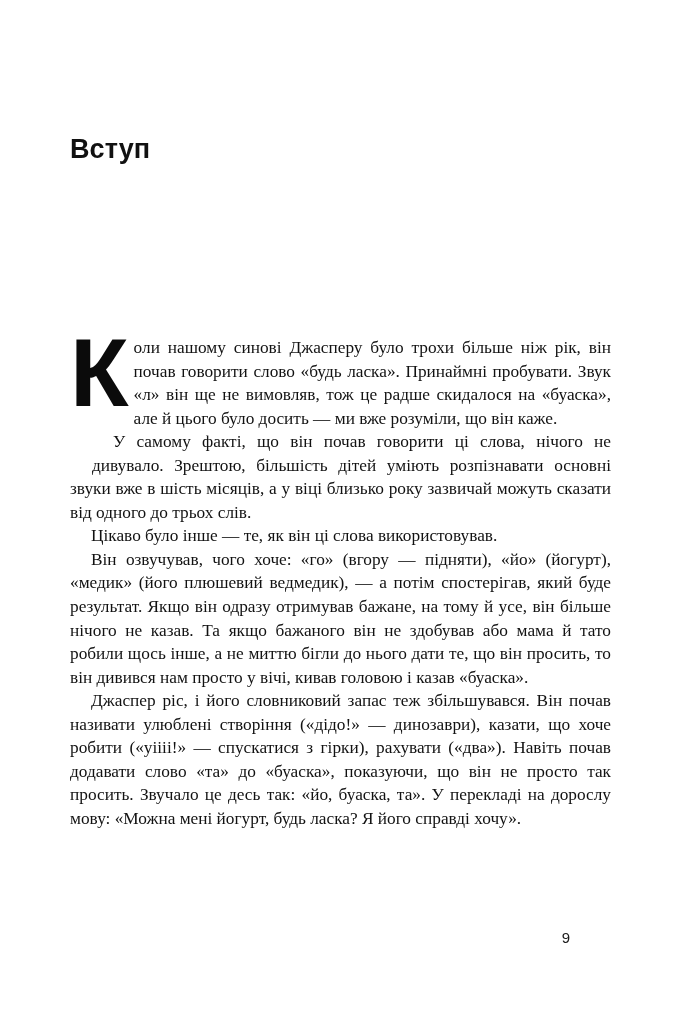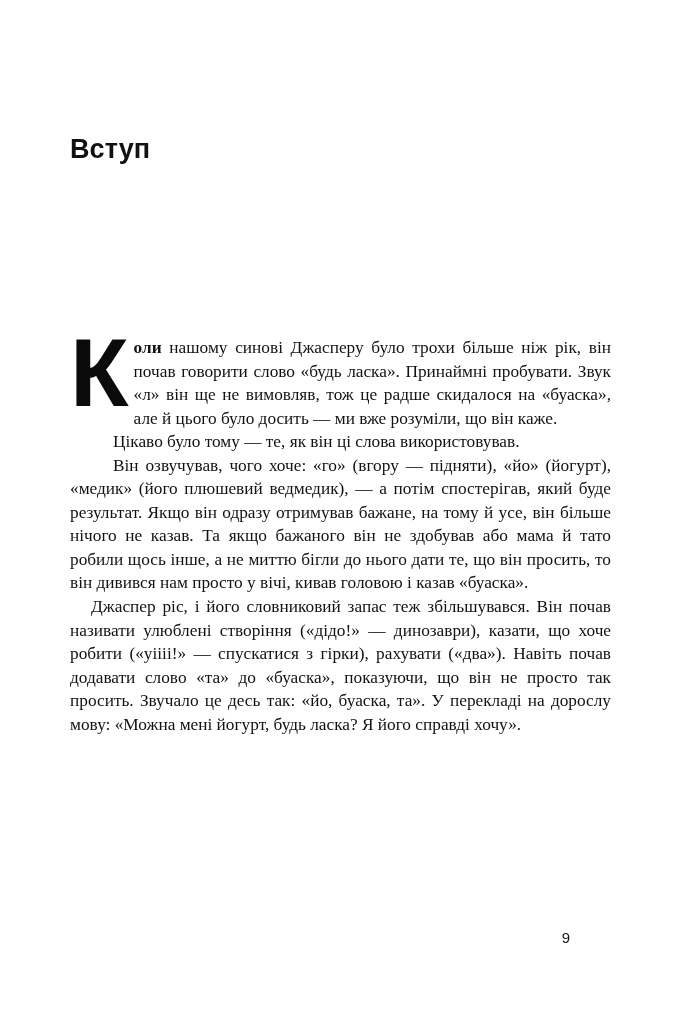--- a/index.html
+++ b/index.html
@@ -68,21 +68,21 @@
     font-weight: 700;
     line-height: 0.76;
     color: #0b0b0b;
     margin: 1px 5px 0 0;
     padding: 0;
     
     shape-outside: polygon(0 0, 100% 0, 100% 100%, 0 100%);
   }
 
   .lead-bold {
-    font-weight: 700;
+    font-weight: 400;
     margin-top: 24px;
   }
 
   
   .wrap-shim-a {
     float: left;
     clear: left;
     width: 12px;
     height: 23.55px;
   }
@@ -111,23 +111,26 @@
 <div class="page">
 
   <h1 class="chapter-title">Вступ</h1>
 
   <div class="body-block">
 
     <p class="first">
       <span class="dropcap">К</span><span class="wrap-shim-a"></span><span class="wrap-shim-b"></span><span class="lead-bold">оли</span><span> нашому синові Джасперу було трохи більше ніж рік, він почав говорити слово «будь ласка». Принаймні пробувати. Звук «л» він ще не вимовляв, тож це радше скидалося на «буаска», але й цього було досить — ми вже розуміли, що він каже.</span>
     </p>
 
+    <p>
+      <span>У самому факті, що він почав говорити ці слова, нічого не дивувало. Зрештою, більшість дітей уміють розпізнавати основні звуки вже в шість місяців, а у віці близько року зазвичай можуть сказати від одного до трьох слів.</span>
+    </p>
 
     <p>
-      <span>Цікаво було тому — те, як він ці слова використовував.</span>
+      <span>Цікаво було інше — те, як він ці слова використовував.</span>
     </p>
 
     <p>
       <span>Він озвучував, чого хоче: «го» (вгору — підняти), «йо» (йогурт), «медик» (його плюшевий ведмедик), — а потім спостерігав, який буде результат. Якщо він одразу отримував бажане, на тому й усе, він більше нічого не казав. Та якщо бажаного він не здобував або мама й тато робили щось інше, а не миттю бігли до нього дати те, що він просить, то він дивився нам просто у вічі, кивав головою і казав «буаска».</span>
     </p>
 
     <p>
       <span>Джаспер ріс, і його словниковий запас теж збільшувався. Він почав називати улюблені створіння («дідо!» — динозаври), казати, що хоче робити («уіііі!» — спускатися з гірки), рахувати («два»). Навіть почав додавати слово «та» до «буаска», показуючи, що він не просто так просить. Звучало це десь так: «йо, буаска, та». У перекладі на дорослу мову: «Можна мені йогурт, будь ласка? Я його справді хочу».</span>
     </p>
 

